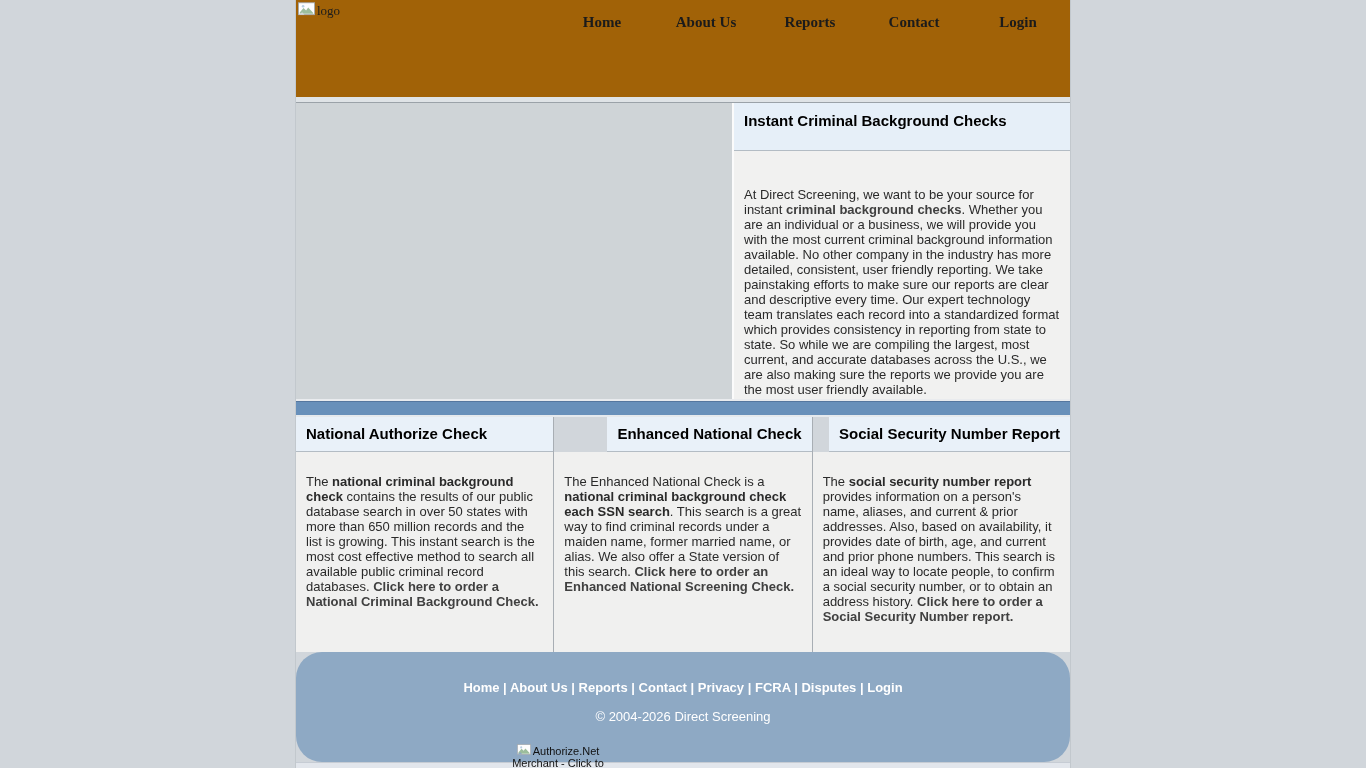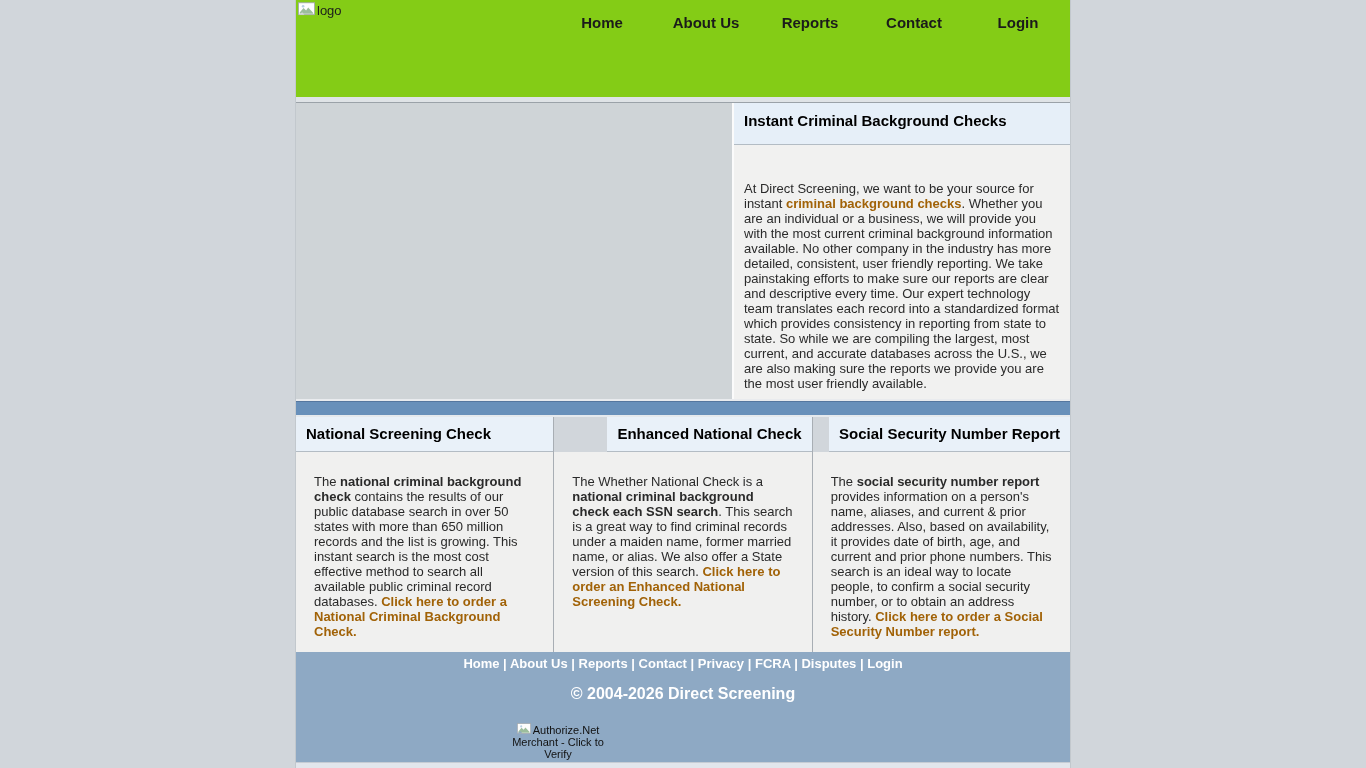--- a/index.html
+++ b/index.html
@@ -10,66 +10,66 @@
     font-family:"Liberation Sans", sans-serif;
     color:#222;
   }
   a { text-decoration:none; }
   .page {
     width:776px; margin:0 auto; height:768px;
     border-left:1px solid #c2c8cd; border-right:1px solid #c2c8cd;
   }
 
   
-  .top-band { height:97px; background:#84cc16; position:relative; }
+  .top-band { height:97px; background:#a16207; position:relative;font-family:Liberation Serif, serif; }
   .logo-wrap { position:absolute; top:2px; left:2px; display:flex; align-items:flex-start; gap:2px; cursor:pointer; }
   .logo-alt { font-size:13px; color:#1c1c1c; padding-top:1px; }
   .main-nav { position:absolute; top:14px; right:0; width:520px; display:flex; }
   .nav-item { width:104px; text-align:center; font-size:15px; font-weight:bold; color:#1b1b1b; cursor:pointer; }
 
   .gap-strip { height:5px; background:#dfe3e6; }
 
   
   .main-row {
     display:flex; height:299px;
     border-top:1px solid #9ba2a8;
     border-bottom:2px solid #e9ebee;
   }
   .hero-image-area { width:436px; background:#cfd4d7; }
   .panel { width:338px; background:#f1f1f0; border-left:2px solid #fbfbfb; }
   .panel-header {
     background:#e6eff8; border-bottom:1px solid #b3bcc4;
-    padding:9px 10px 14px 10px;
+    padding:9px 10px 20px 10px;
   }
   .panel-title { font-size:15px; font-weight:bold; color:#000; }
   .panel-body { padding:10px; font-size:13px; line-height:15px; color:#2a2a2a; }
   .panel-body p { margin:26px 0 0 0; }
-  .inline-link { color:#a16207; font-weight:bold; cursor:pointer; }
+  .inline-link { color:#404040; font-weight:bold; cursor:pointer; }
 
   
   .blue-bar { height:14px; background:#6890ba; border-top:1px solid #55779f; }
 
   
   .columns-row { display:flex; height:237px; border-top:2px solid #e5e9ed; }
   .col { flex:1 1 0; display:flex; flex-direction:column; }
   .col + .col { border-left:1px solid #a8aeb4;align-items:flex-end; }
   .col-header {
     background:#e9f1f9; border-bottom:1px solid #b3bcc4;
     height:35px; padding:8px 10px 0 10px;
   }
   .col-title { font-size:15px; font-weight:bold; color:#000; }
-  .col-body { background:#f0f0ef; flex:1; padding:0 18px; font-size:13px; line-height:15px; color:#2a2a2a; }
+  .col-body { background:#f0f0ef; flex:1; padding:0 10px; font-size:13px; line-height:15px; color:#2a2a2a; }
   .col-body p { margin:22px 0 0 0; }
 
   
-  .footer { height:110px; background:#8ea9c4; padding-top:4px; }
+  .footer { height:110px; background:#8ea9c4; padding-top:28px;border-radius:26px; }
   .footer-links { text-align:center; font-size:13px; font-weight:bold; color:#fff; }
   .footer-links a { color:#fff; }
   .footer-links span { color:#fff; }
-  .footer-copy { text-align:center; font-size:16px; font-weight:bold; color:#fff; margin-top:14px; }
+  .footer-copy { text-align:center; font-size:13px; font-weight:normal; color:#fff; margin-top:14px; }
   .badge {
     margin:20px 0 0 212px; width:100px;
     font-size:11px; line-height:12px; color:#111;
     text-align:center; cursor:pointer;
   }
   .badge svg { vertical-align:-2px; margin-right:2px; }
 
   .bottom-strip { height:6px; background:#e2e6ec; border-top:1px solid #c6ccd4; }
 </style>
 </head>
@@ -111,33 +111,33 @@
       </div>
     </div>
   </div>
 
   <div class="blue-bar"></div>
 
   <div class="columns-row">
 
     <div class="col">
       <div class="col-header">
-        <span class="col-title">National Screening Check</span>
+        <span class="col-title">National Authorize Check</span>
       </div>
       <div class="col-body">
         <p><span>The </span><b>national criminal background check</b><span> contains the results of our public database search in over 50 states with more than 650 million records and the list is growing. This instant search is the most cost effective method to search all available public criminal record databases. </span><a href="#" class="inline-link">Click here to order a National Criminal Background Check.</a></p>
       </div>
     </div>
 
     <div class="col">
       <div class="col-header">
         <span class="col-title">Enhanced National Check</span>
       </div>
       <div class="col-body">
-        <p><span>The Whether National Check is a </span><b>national criminal background check each SSN search</b><span>. This search is a great way to find criminal records under a maiden name, former married name, or alias. We also offer a State version of this search. </span><a href="#" class="inline-link">Click here to order an Enhanced National Screening Check.</a></p>
+        <p><span>The Enhanced National Check is a </span><b>national criminal background check each SSN search</b><span>. This search is a great way to find criminal records under a maiden name, former married name, or alias. We also offer a State version of this search. </span><a href="#" class="inline-link">Click here to order an Enhanced National Screening Check.</a></p>
       </div>
     </div>
 
     <div class="col">
       <div class="col-header">
         <span class="col-title">Social Security Number Report</span>
       </div>
       <div class="col-body">
         <p><span>The </span><b>social security number report</b><span> provides information on a person's name, aliases, and current &amp; prior addresses. Also, based on availability, it provides date of birth, age, and current and prior phone numbers. This search is an ideal way to locate people, to confirm a social security number, or to obtain an address history. </span><a href="#" class="inline-link">Click here to order a Social Security Number report.</a></p>
       </div>

